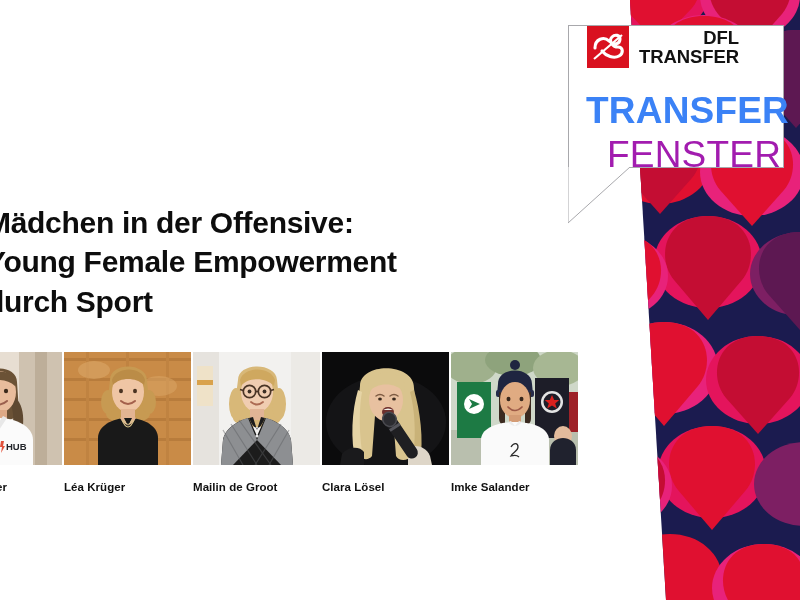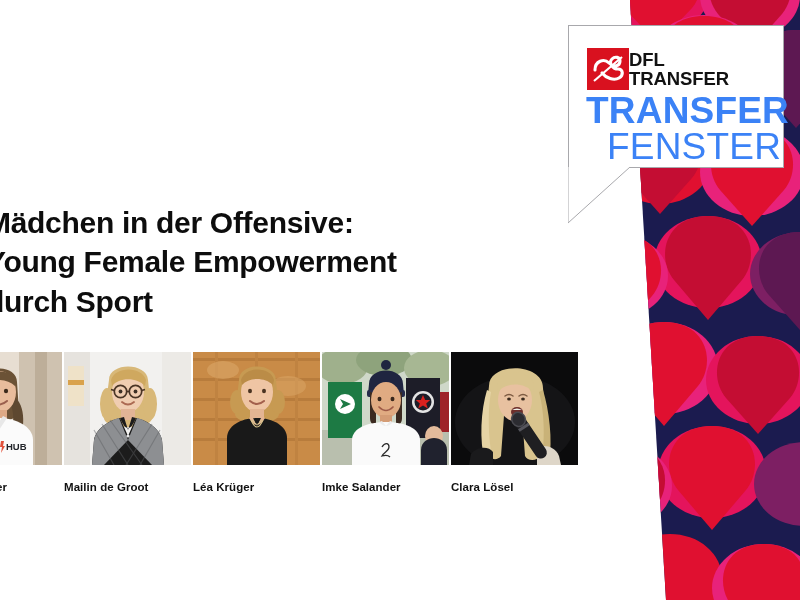--- a/index.html
+++ b/index.html
@@ -48,24 +48,25 @@
     position: absolute;
     left: 568px;
     top: 167px;
     width: 70px;
     height: 58px;
     z-index: 5;
   }
   .brand-row {
     position: absolute;
     left: 18px;
-    top: 22px;
+    top: 0;
     display: flex;
     align-items: center;
-    gap: 0;
+    gap: 10px;
+    text-align: right;
   }
   .dfl-mark {
     width: 42px;
     height: 42px;
     background: #d9111f;
     position: relative;
     flex: 0 0 auto;
   }
   .dfl-mark svg { display: block; }
   .brand-words {
@@ -81,25 +82,25 @@
     top: 66px;
     font-size: 37px;
     font-weight: 700;
     letter-spacing: 0.2px;
     color: #3b82f6;
     line-height: 1;
   }
   #fenster-word {
     position: absolute;
     left: 38px;
-    top: 102px;
+    top: 110px;
     font-size: 37px;
     font-weight: 400;
     letter-spacing: 0.2px;
-    color: #3b82f6;
+    color: #a21caf;
     line-height: 1;
   }
 
   
   #headline {
     position: absolute;
     left: -14px;
     top: 183px;
     width: 560px;
     font-size: 30px;
@@ -253,60 +254,20 @@
           <path d="M30 113 L30 88 C 30 74 48 66 64 66 C 80 66 98 74 98 88 L98 113 Z" fill="#fbfbfb"></path>
           <path d="M56 66 L64 78 L72 66 L68 64 L64 70 L60 64 Z" fill="#e8e8e8"></path>
 
           <rect x="37" y="88" width="54" height="13" fill="#fbfbfb"></rect>
           <text x="40" y="98" font-family="Liberation Sans, sans-serif" font-size="9.5" font-weight="700" fill="#23262b">SAFE</text>
           <text x="71" y="98" font-family="Liberation Sans, sans-serif" font-size="9.5" font-weight="700" fill="#23262b">HUB</text>
           <path d="M66 89 l3 0 l-1 5 l2 0 l-4 7 l1 -6 l-2 0 Z" fill="#e2523c"></path>
         </svg>
       </div>
       <div class="speaker-name">Lena Winkler</div>
-    </div>
-
-    <div class="speaker">
-      <div class="portrait">
-        <svg width="127" height="113" viewBox="0 0 127 113" xmlns="http://www.w3.org/2000/svg">
-          <rect width="127" height="113" fill="#f2f1ef"></rect>
-          <rect x="0" y="0" width="26" height="113" fill="#e6e3de"></rect>
-          <rect x="4" y="14" width="16" height="40" fill="#efe2c8"></rect>
-          <rect x="4" y="28" width="16" height="5" fill="#d9a24c"></rect>
-          <rect x="98" y="0" width="29" height="113" fill="#eceae6"></rect>
-
-          <path d="M45 28 C 45 10 83 10 84 28 L 88 66 C 88 78 40 78 40 66 Z" fill="#d8b878"></path>
-          <ellipse cx="43" cy="52" rx="7" ry="16" fill="#d8b878"></ellipse>
-          <ellipse cx="86" cy="52" rx="7" ry="16" fill="#d8b878"></ellipse>
-
-          <ellipse cx="64" cy="40" rx="16" ry="20" fill="#f0cdb1"></ellipse>
-          <path d="M47 28 C 51 14 78 14 82 28 L 81 34 C 73 25 55 25 48 34 Z" fill="#cfa85f"></path>
-
-          <circle cx="56.5" cy="39.5" r="6.2" fill="none" stroke="#4a3526" stroke-width="1.7"></circle>
-          <circle cx="71.5" cy="39.5" r="6.2" fill="none" stroke="#4a3526" stroke-width="1.7"></circle>
-          <line x1="62.7" y1="39.5" x2="65.3" y2="39.5" stroke="#4a3526" stroke-width="1.7"></line>
-          <line x1="50.3" y1="38.5" x2="47" y2="37.5" stroke="#4a3526" stroke-width="1.5"></line>
-          <line x1="77.7" y1="38.5" x2="81" y2="37.5" stroke="#4a3526" stroke-width="1.5"></line>
-          <ellipse cx="56.5" cy="39.5" rx="1.9" ry="2" fill="#3d3026"></ellipse>
-          <ellipse cx="71.5" cy="39.5" rx="1.9" ry="2" fill="#3d3026"></ellipse>
-          <path d="M58 50 Q 64 55 70 50" stroke="#ac6a52" stroke-width="1.9" fill="none" stroke-linecap="round"></path>
-
-          <path d="M57 57 L71 57 L71 68 L57 68 Z" fill="#e2b496"></path>
-          <path d="M28 113 L30 88 C 32 76 46 68 56 66 L64 84 L72 66 C 82 68 96 76 98 88 L100 113 Z" fill="#1c1c1c"></path>
-          <path d="M28 113 L30 88 C 32 77 44 69 55 66 L64 88 L40 113 Z" fill="#8d8f92"></path>
-          <path d="M100 113 L98 88 C 96 77 84 69 73 66 L64 88 L88 113 Z" fill="#8d8f92"></path>
-          <g opacity="0.45">
-            <path d="M30 78 L50 113 M38 72 L64 113 M46 68 L78 113" stroke="#5c5e61" stroke-width="1.2"></path>
-            <path d="M96 78 L76 113 M88 72 L62 113" stroke="#5c5e61" stroke-width="1.2"></path>
-          </g>
-          <path d="M56 66 Q 64 86 72 66 L68 65 L64 78 L60 65 Z" fill="#1c1c1c"></path>
-          <circle cx="64" cy="84" r="1.6" fill="#e8e8e8"></circle>
-        </svg>
-      </div>
-      <div class="speaker-name">Mailin de Groot</div>
     </div>
 
     <div class="speaker">
       <div class="portrait">
         <svg width="127" height="113" viewBox="0 0 127 113" xmlns="http://www.w3.org/2000/svg">
           <rect width="127" height="113" fill="#c98b47"></rect>
           <g opacity="0.5">
             <rect x="0" y="6" width="127" height="3" fill="#a96f33"></rect>
             <rect x="0" y="26" width="127" height="3" fill="#a96f33"></rect>
             <rect x="0" y="46" width="127" height="3" fill="#a96f33"></rect>
@@ -335,60 +296,55 @@
           <path d="M58 68 Q 64 82 70 68" stroke="#d8c48b" stroke-width="1.1" fill="none"></path>
           <path d="M60 68 Q 64 77 68 68" stroke="#d8c48b" stroke-width="1" fill="none"></path>
         </svg>
       </div>
       <div class="speaker-name">Léa Krüger</div>
     </div>
 
     <div class="speaker">
       <div class="portrait">
         <svg width="127" height="113" viewBox="0 0 127 113" xmlns="http://www.w3.org/2000/svg">
-          <rect width="127" height="113" fill="#cfd8c9"></rect>
-
-          <ellipse cx="20" cy="14" rx="26" ry="18" fill="#9fb08c"></ellipse>
-          <ellipse cx="62" cy="8" rx="28" ry="16" fill="#8ea37c"></ellipse>
-          <ellipse cx="108" cy="16" rx="26" ry="18" fill="#a7b793"></ellipse>
-          <rect x="0" y="78" width="127" height="35" fill="#b9bfae"></rect>
-
-          <rect x="6" y="30" width="34" height="56" fill="#1d7a44"></rect>
-          <circle cx="23" cy="52" r="10" fill="#ffffff"></circle>
-          <path d="M18 47 l11 5 l-11 5 l3 -5 Z" fill="#1d7a44"></path>
-
-          <rect x="84" y="26" width="34" height="60" fill="#1d1d28"></rect>
-          <circle cx="101" cy="50" r="11" fill="#e4e4e4"></circle>
-          <circle cx="101" cy="50" r="8.5" fill="#1d1d28"></circle>
-          <path d="M101 43 l2.2 5 l5 0 l-4 3.4 l1.6 5.2 l-4.8 -3.2 l-4.8 3.2 l1.6 -5.2 l-4 -3.4 l5 0 Z" fill="#d9211f"></path>
-          <rect x="118" y="40" width="9" height="40" fill="#9e2228"></rect>
-
-          <ellipse cx="112" cy="84" rx="9" ry="10" fill="#e3bb9c"></ellipse>
-          <path d="M99 113 L99 98 C 99 90 106 86 112 86 C 118 86 125 90 125 98 L125 113 Z" fill="#20222e"></path>
-
-          <path d="M47 32 C 47 14 81 14 81 32 L 82 42 L 46 42 Z" fill="#1f2540"></path>
-          <circle cx="64" cy="13" r="5" fill="#1f2540"></circle>
-          <rect x="45" y="38" width="38" height="7" rx="2" fill="#262c4a"></rect>
-
-          <path d="M48 40 L48 66 C 48 72 52 74 54 72 L54 42 Z" fill="#3b2a20"></path>
-          <path d="M80 40 L80 66 C 80 72 76 74 74 72 L74 42 Z" fill="#3b2a20"></path>
-
-          <ellipse cx="64" cy="48" rx="15" ry="18" fill="#e0ab82"></ellipse>
-          <ellipse cx="57.5" cy="47" rx="2" ry="2.2" fill="#38271c"></ellipse>
-          <ellipse cx="70.5" cy="47" rx="2" ry="2.2" fill="#38271c"></ellipse>
-          <path d="M58 56 Q 64 62 70 56 Q 64 60 58 56 Z" fill="#ffffff"></path>
-          <path d="M57 55 Q 64 62 71 55" stroke="#9e5a46" stroke-width="1.7" fill="none" stroke-linecap="round"></path>
-
-          <path d="M58 63 L70 63 L70 72 L58 72 Z" fill="#d49c75"></path>
-          <path d="M30 113 L30 88 C 30 76 46 70 64 70 C 82 70 98 76 98 88 L98 113 Z" fill="#fafafa"></path>
-          <path d="M57 70 Q 64 78 71 70 L68 69 L64 74 L60 69 Z" fill="#ececec"></path>
-          <path d="M60 95 c3 -5 7 -4 7 0 c0 4 -5 5 -7 9 c3 -1 6 -1 8 1" stroke="#2b2b2b" stroke-width="1.3" fill="none"></path>
+          <rect width="127" height="113" fill="#f2f1ef"></rect>
+          <rect x="0" y="0" width="26" height="113" fill="#e6e3de"></rect>
+          <rect x="4" y="14" width="16" height="40" fill="#efe2c8"></rect>
+          <rect x="4" y="28" width="16" height="5" fill="#d9a24c"></rect>
+          <rect x="98" y="0" width="29" height="113" fill="#eceae6"></rect>
+
+          <path d="M45 28 C 45 10 83 10 84 28 L 88 66 C 88 78 40 78 40 66 Z" fill="#d8b878"></path>
+          <ellipse cx="43" cy="52" rx="7" ry="16" fill="#d8b878"></ellipse>
+          <ellipse cx="86" cy="52" rx="7" ry="16" fill="#d8b878"></ellipse>
+
+          <ellipse cx="64" cy="40" rx="16" ry="20" fill="#f0cdb1"></ellipse>
+          <path d="M47 28 C 51 14 78 14 82 28 L 81 34 C 73 25 55 25 48 34 Z" fill="#cfa85f"></path>
+
+          <circle cx="56.5" cy="39.5" r="6.2" fill="none" stroke="#4a3526" stroke-width="1.7"></circle>
+          <circle cx="71.5" cy="39.5" r="6.2" fill="none" stroke="#4a3526" stroke-width="1.7"></circle>
+          <line x1="62.7" y1="39.5" x2="65.3" y2="39.5" stroke="#4a3526" stroke-width="1.7"></line>
+          <line x1="50.3" y1="38.5" x2="47" y2="37.5" stroke="#4a3526" stroke-width="1.5"></line>
+          <line x1="77.7" y1="38.5" x2="81" y2="37.5" stroke="#4a3526" stroke-width="1.5"></line>
+          <ellipse cx="56.5" cy="39.5" rx="1.9" ry="2" fill="#3d3026"></ellipse>
+          <ellipse cx="71.5" cy="39.5" rx="1.9" ry="2" fill="#3d3026"></ellipse>
+          <path d="M58 50 Q 64 55 70 50" stroke="#ac6a52" stroke-width="1.9" fill="none" stroke-linecap="round"></path>
+
+          <path d="M57 57 L71 57 L71 68 L57 68 Z" fill="#e2b496"></path>
+          <path d="M28 113 L30 88 C 32 76 46 68 56 66 L64 84 L72 66 C 82 68 96 76 98 88 L100 113 Z" fill="#1c1c1c"></path>
+          <path d="M28 113 L30 88 C 32 77 44 69 55 66 L64 88 L40 113 Z" fill="#8d8f92"></path>
+          <path d="M100 113 L98 88 C 96 77 84 69 73 66 L64 88 L88 113 Z" fill="#8d8f92"></path>
+          <g opacity="0.45">
+            <path d="M30 78 L50 113 M38 72 L64 113 M46 68 L78 113" stroke="#5c5e61" stroke-width="1.2"></path>
+            <path d="M96 78 L76 113 M88 72 L62 113" stroke="#5c5e61" stroke-width="1.2"></path>
+          </g>
+          <path d="M56 66 Q 64 86 72 66 L68 65 L64 78 L60 65 Z" fill="#1c1c1c"></path>
+          <circle cx="64" cy="84" r="1.6" fill="#e8e8e8"></circle>
         </svg>
       </div>
-      <div class="speaker-name">Imke Salander</div>
+      <div class="speaker-name">Mailin de Groot</div>
     </div>
 
     <div class="speaker">
       <div class="portrait">
         <svg width="127" height="113" viewBox="0 0 127 113" xmlns="http://www.w3.org/2000/svg">
           <rect width="127" height="113" fill="#0b0b0c"></rect>
           <ellipse cx="64" cy="70" rx="60" ry="46" fill="#141416"></ellipse>
 
           <path d="M38 34 C 38 10 92 10 92 36 L 96 90 C 96 108 78 112 74 104 L 70 50 L 54 50 L 50 104 C 44 112 30 104 32 88 Z" fill="#d9c48e"></path>
           <path d="M40 40 C 36 62 38 92 42 110 L 34 110 C 28 88 30 58 36 38 Z" fill="#e6d4a5"></path>
@@ -411,14 +367,59 @@
             <rect x="66" y="62" width="12" height="50" rx="6" fill="#1f1f22"></rect>
             <ellipse cx="72" cy="66" rx="7.5" ry="8" fill="#4a4a50"></ellipse>
             <ellipse cx="72" cy="66" rx="6" ry="6.4" fill="#2c2c31"></ellipse>
             <rect x="66" y="74" width="12" height="3" fill="#55555c"></rect>
           </g>
         </svg>
       </div>
       <div class="speaker-name">Clara Lösel</div>
     </div>
 
+    <div class="speaker">
+      <div class="portrait">
+        <svg width="127" height="113" viewBox="0 0 127 113" xmlns="http://www.w3.org/2000/svg">
+          <rect width="127" height="113" fill="#cfd8c9"></rect>
+
+          <ellipse cx="20" cy="14" rx="26" ry="18" fill="#9fb08c"></ellipse>
+          <ellipse cx="62" cy="8" rx="28" ry="16" fill="#8ea37c"></ellipse>
+          <ellipse cx="108" cy="16" rx="26" ry="18" fill="#a7b793"></ellipse>
+          <rect x="0" y="78" width="127" height="35" fill="#b9bfae"></rect>
+
+          <rect x="6" y="30" width="34" height="56" fill="#1d7a44"></rect>
+          <circle cx="23" cy="52" r="10" fill="#ffffff"></circle>
+          <path d="M18 47 l11 5 l-11 5 l3 -5 Z" fill="#1d7a44"></path>
+
+          <rect x="84" y="26" width="34" height="60" fill="#1d1d28"></rect>
+          <circle cx="101" cy="50" r="11" fill="#e4e4e4"></circle>
+          <circle cx="101" cy="50" r="8.5" fill="#1d1d28"></circle>
+          <path d="M101 43 l2.2 5 l5 0 l-4 3.4 l1.6 5.2 l-4.8 -3.2 l-4.8 3.2 l1.6 -5.2 l-4 -3.4 l5 0 Z" fill="#d9211f"></path>
+          <rect x="118" y="40" width="9" height="40" fill="#9e2228"></rect>
+
+          <ellipse cx="112" cy="84" rx="9" ry="10" fill="#e3bb9c"></ellipse>
+          <path d="M99 113 L99 98 C 99 90 106 86 112 86 C 118 86 125 90 125 98 L125 113 Z" fill="#20222e"></path>
+
+          <path d="M47 32 C 47 14 81 14 81 32 L 82 42 L 46 42 Z" fill="#1f2540"></path>
+          <circle cx="64" cy="13" r="5" fill="#1f2540"></circle>
+          <rect x="45" y="38" width="38" height="7" rx="2" fill="#262c4a"></rect>
+
+          <path d="M48 40 L48 66 C 48 72 52 74 54 72 L54 42 Z" fill="#3b2a20"></path>
+          <path d="M80 40 L80 66 C 80 72 76 74 74 72 L74 42 Z" fill="#3b2a20"></path>
+
+          <ellipse cx="64" cy="48" rx="15" ry="18" fill="#e0ab82"></ellipse>
+          <ellipse cx="57.5" cy="47" rx="2" ry="2.2" fill="#38271c"></ellipse>
+          <ellipse cx="70.5" cy="47" rx="2" ry="2.2" fill="#38271c"></ellipse>
+          <path d="M58 56 Q 64 62 70 56 Q 64 60 58 56 Z" fill="#ffffff"></path>
+          <path d="M57 55 Q 64 62 71 55" stroke="#9e5a46" stroke-width="1.7" fill="none" stroke-linecap="round"></path>
+
+          <path d="M58 63 L70 63 L70 72 L58 72 Z" fill="#d49c75"></path>
+          <path d="M30 113 L30 88 C 30 76 46 70 64 70 C 82 70 98 76 98 88 L98 113 Z" fill="#fafafa"></path>
+          <path d="M57 70 Q 64 78 71 70 L68 69 L64 74 L60 69 Z" fill="#ececec"></path>
+          <path d="M60 95 c3 -5 7 -4 7 0 c0 4 -5 5 -7 9 c3 -1 6 -1 8 1" stroke="#2b2b2b" stroke-width="1.3" fill="none"></path>
+        </svg>
+      </div>
+      <div class="speaker-name">Imke Salander</div>
+    </div>
+
   </div>
 </div>
 
 </body></html>

